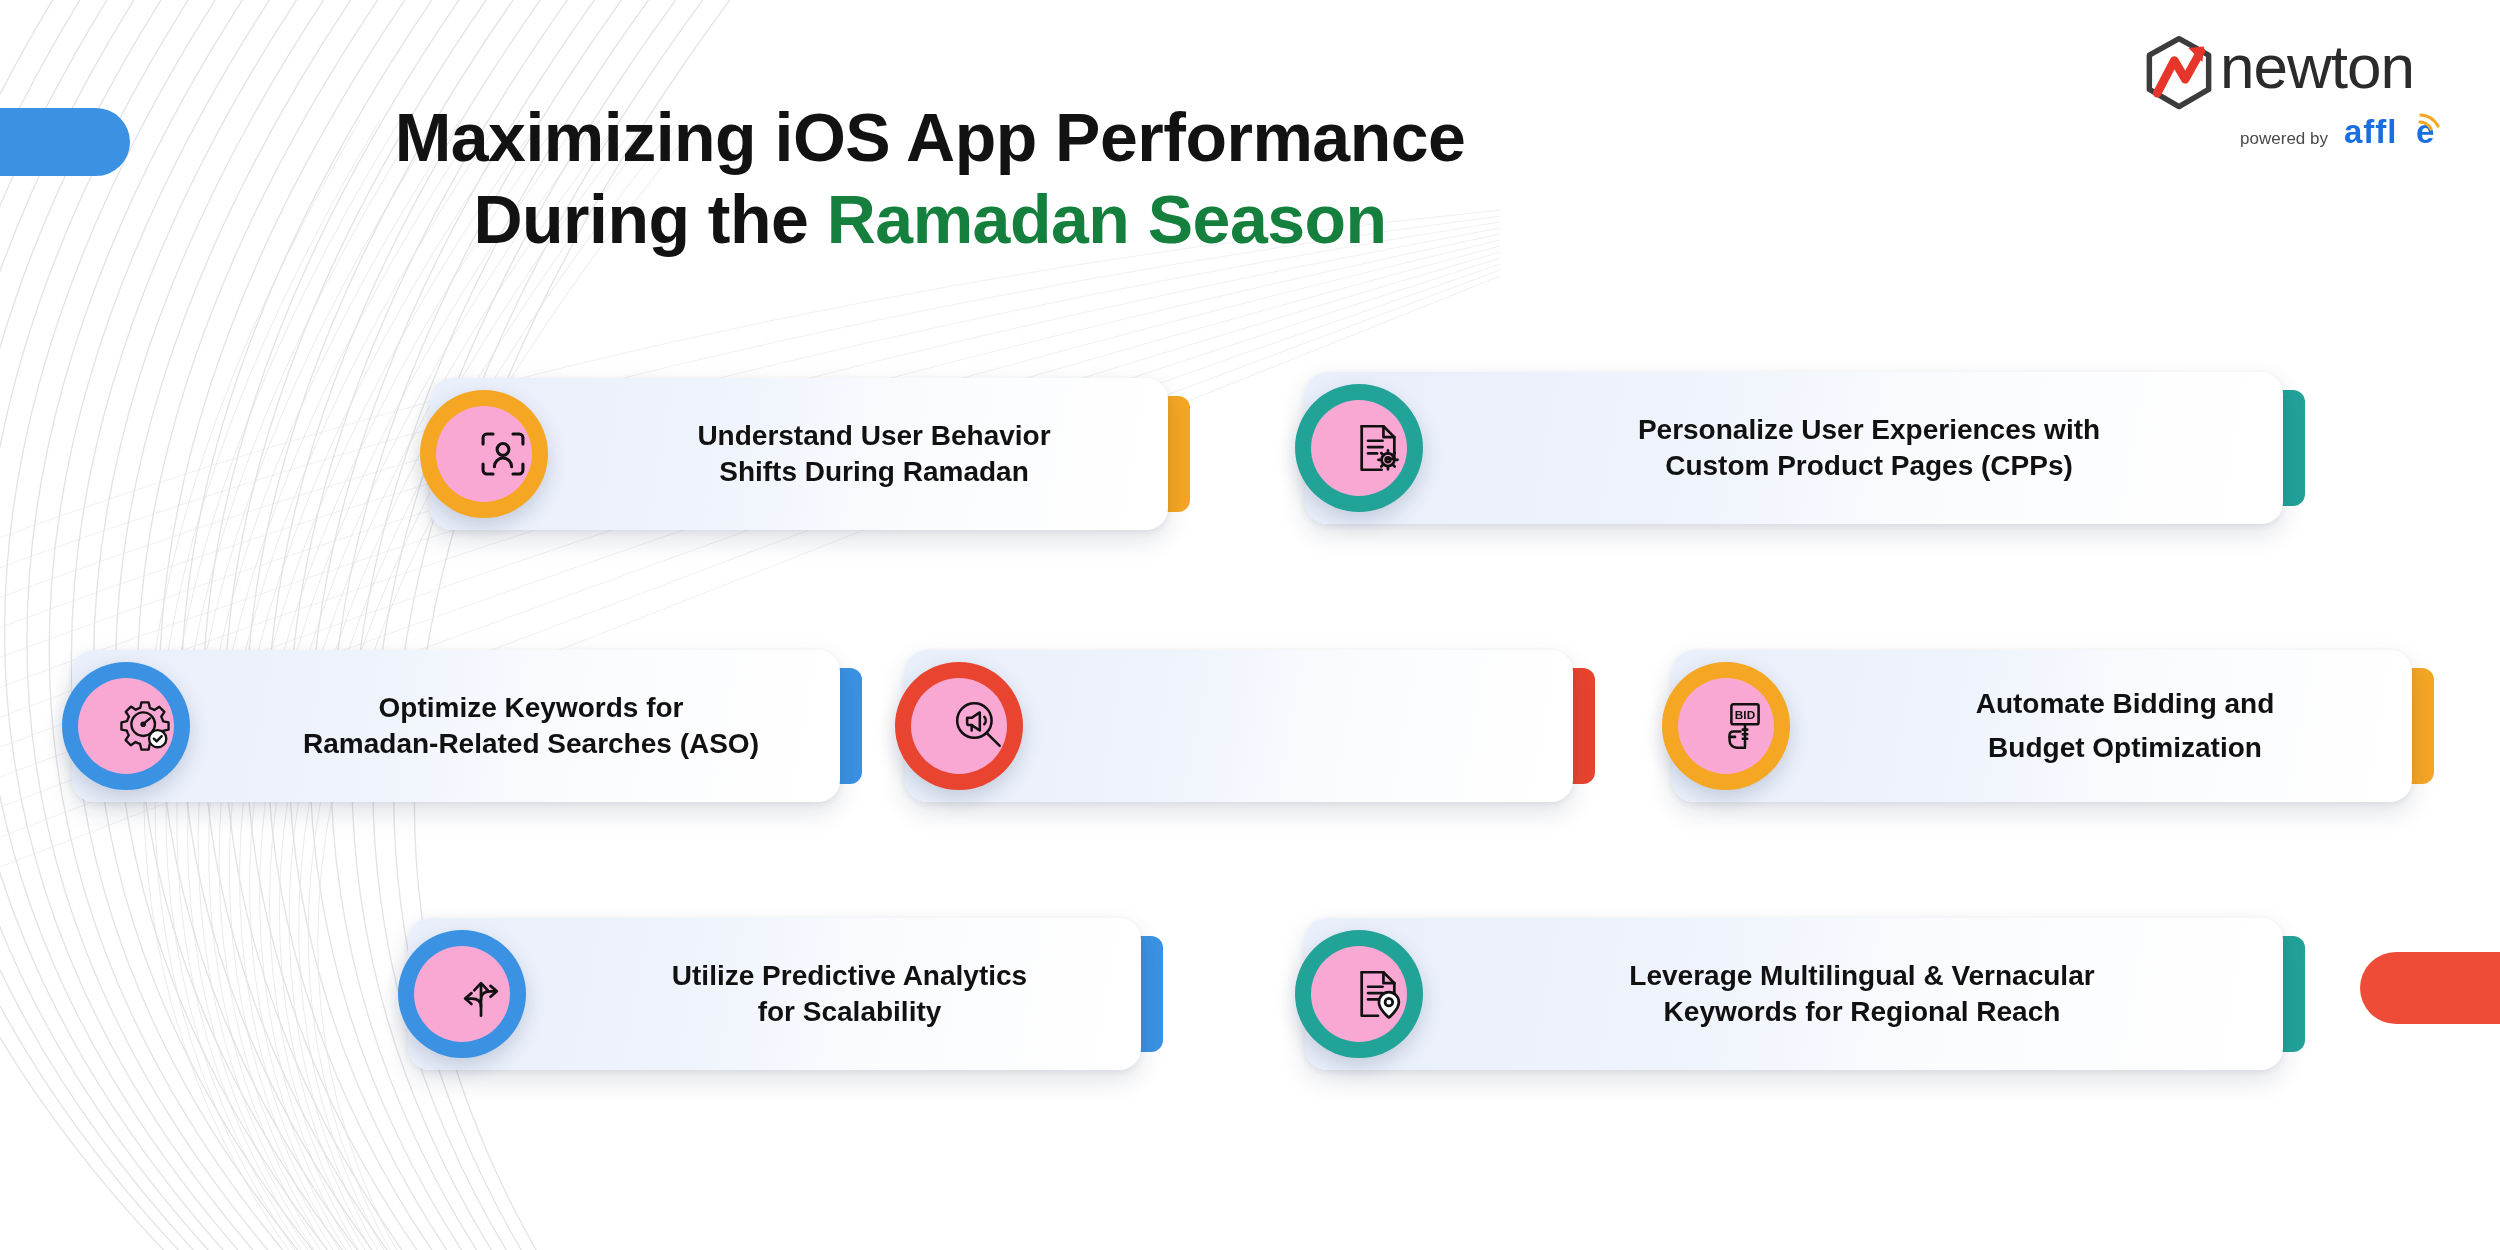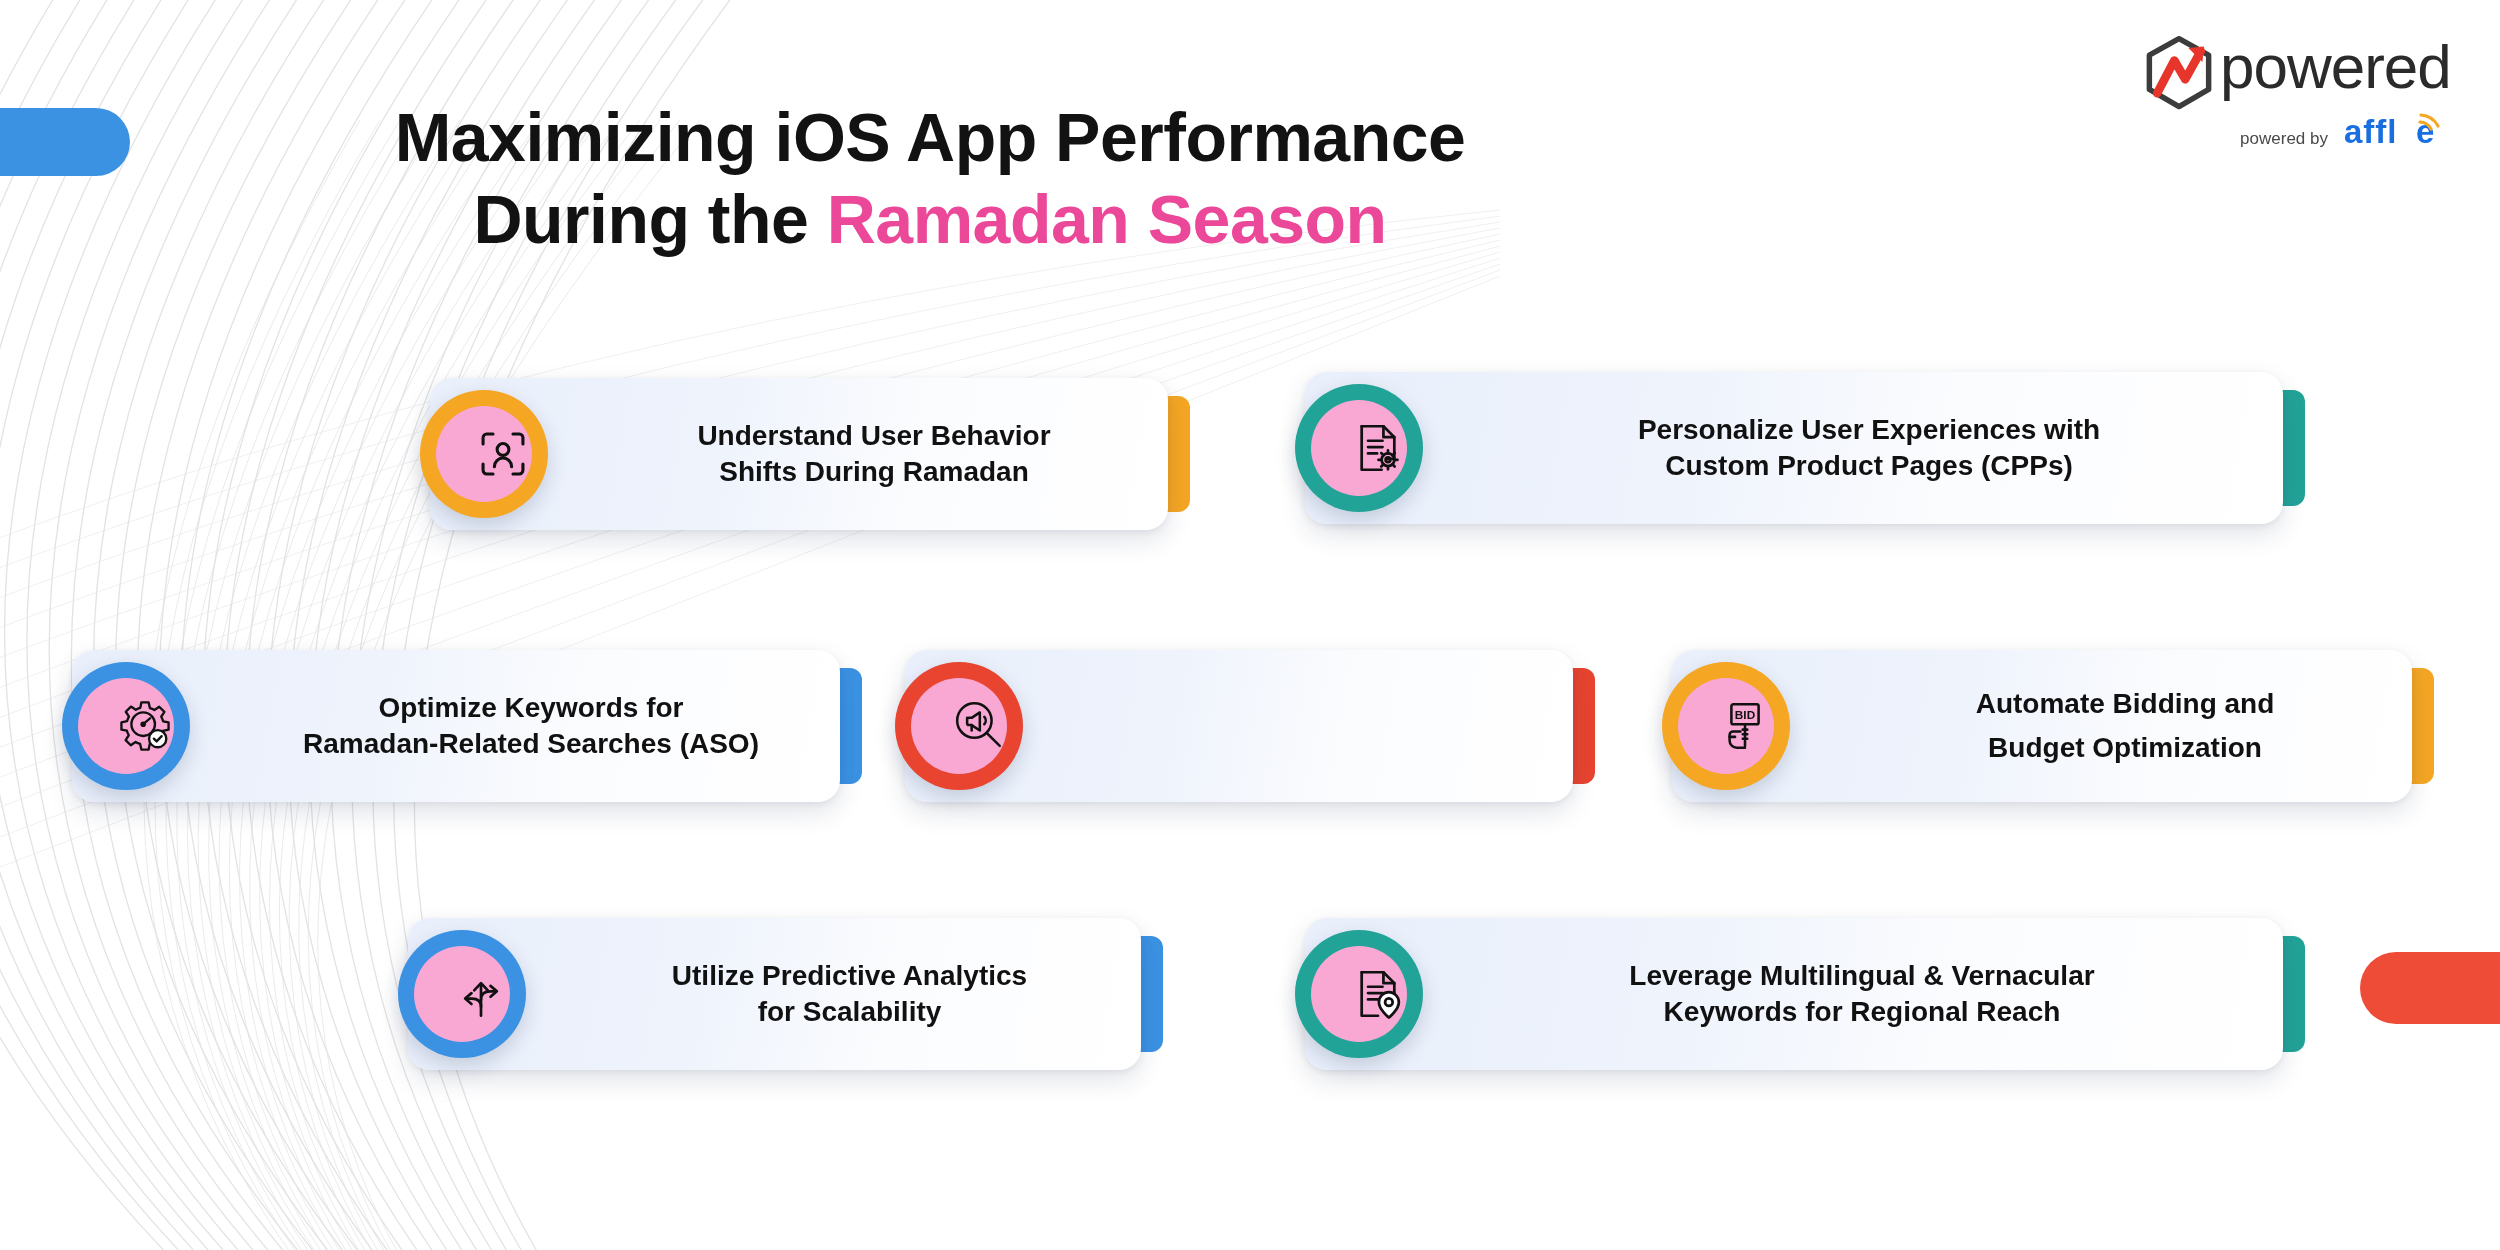--- a/index.html
+++ b/index.html
@@ -19,21 +19,21 @@
   #logo{position:absolute;right:40px;top:28px;width:320px;height:118px;}
   #logo-mark{position:absolute;left:0;top:6px;width:78px;height:78px;}
   #logo-word{position:absolute;left:80px;top:8px;font-size:62px;line-height:62px;font-weight:400;color:#2b2b2b;letter-spacing:-1px;font-family:"Liberation Sans",sans-serif;}
   #logo-sub{position:absolute;right:4px;top:82px;display:flex;align-items:flex-end;gap:16px;}
   #logo-sub-txt{font-size:17px;color:#4a4a4a;line-height:17px;padding-bottom:3px;}
   #logo-affle{position:relative;}
 
   
   #title{position:absolute;left:0;top:96px;width:1860px;text-align:center;}
   #title .tline{font-size:68px;line-height:82px;font-weight:700;color:#121212;letter-spacing:-0.5px;}
-  #title .accent{color:#ec4899;}
+  #title .accent{color:#15803d;}
 
   
   .card{position:absolute;height:152px;}
   .card-tab{position:absolute;right:0;top:18px;bottom:18px;width:44px;border-radius:12px;}
   .card-body{position:absolute;left:0;right:22px;top:0;bottom:0;border-radius:22px;
              background:linear-gradient(100deg,#e9effb 0%,#eef3fc 38%,#fbfcfe 66%,#ffffff 100%);
              box-shadow:0 10px 26px rgba(20,40,80,.13), 0 2px 6px rgba(20,40,80,.07);}
   .card-label{position:absolute;top:0;bottom:0;display:flex;flex-direction:column;justify-content:center;
               align-items:center;text-align:center;font-size:28px;line-height:36px;font-weight:700;color:#111;}
   .card-label span{display:block;white-space:pre;}
@@ -112,21 +112,21 @@
 
   <div class="deco-pill" id="pill-left"></div>
   <div class="deco-pill" id="pill-right"></div>
 
   <div id="logo">
     <svg id="logo-mark" viewBox="0 0 100 100">
       <path d="M50 6 L88 27 L88 71 L50 93 L12 71 L12 27 Z" fill="none" stroke="#3c3c3c" stroke-width="7" stroke-linejoin="round"></path>
       <path d="M22 76 L44 34 L58 58 L78 22" fill="none" stroke="#e8352b" stroke-width="11" stroke-linejoin="round" stroke-linecap="round"></path>
       <path d="M62 18 L82 16 L80 36 Z" fill="#e8352b"></path>
     </svg>
-    <div id="logo-word">powered</div>
+    <div id="logo-word">newton</div>
     <div id="logo-sub">
       <div id="logo-sub-txt">powered by</div>
       <svg id="logo-affle" width="112" height="40" viewBox="0 0 112 40">
         <text x="0" y="33" font-family="Liberation Sans, sans-serif" font-size="33" font-weight="700" fill="#1a6fe0" letter-spacing="1">affl</text>
         <text x="72" y="33" font-family="Liberation Sans, sans-serif" font-size="33" font-weight="700" fill="#1a6fe0">e</text>
         <path d="M76 12 a13 13 0 0 1 11 7" fill="none" stroke="#f5a623" stroke-width="3.2" stroke-linecap="round"></path>
         <path d="M77 5 a21 21 0 0 1 17 11" fill="none" stroke="#f5a623" stroke-width="3.2" stroke-linecap="round"></path>
       </svg>
     </div>
   </div>

